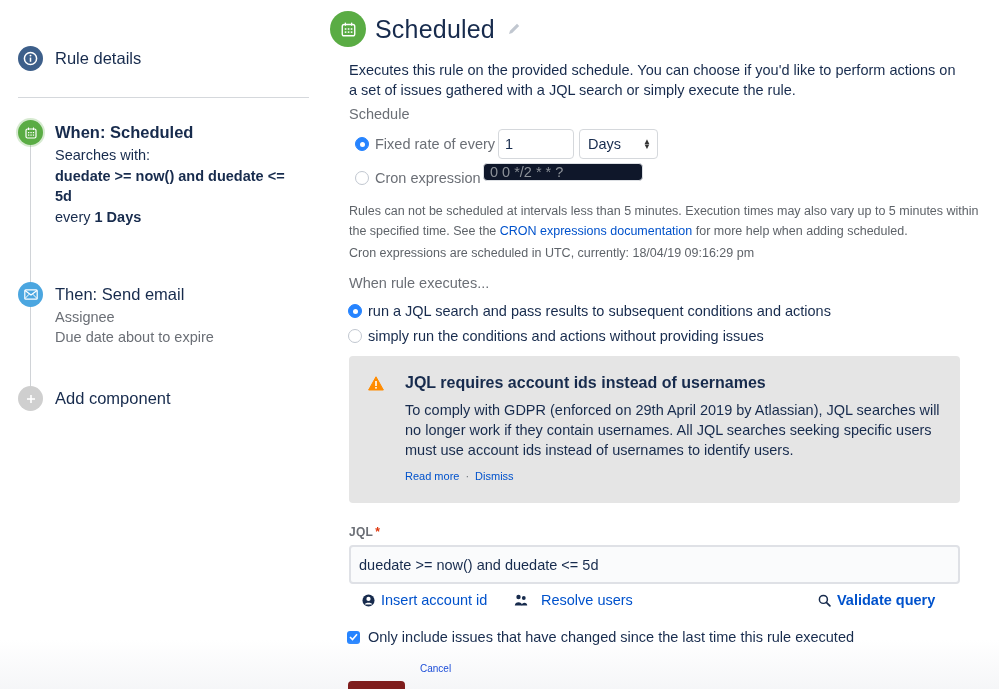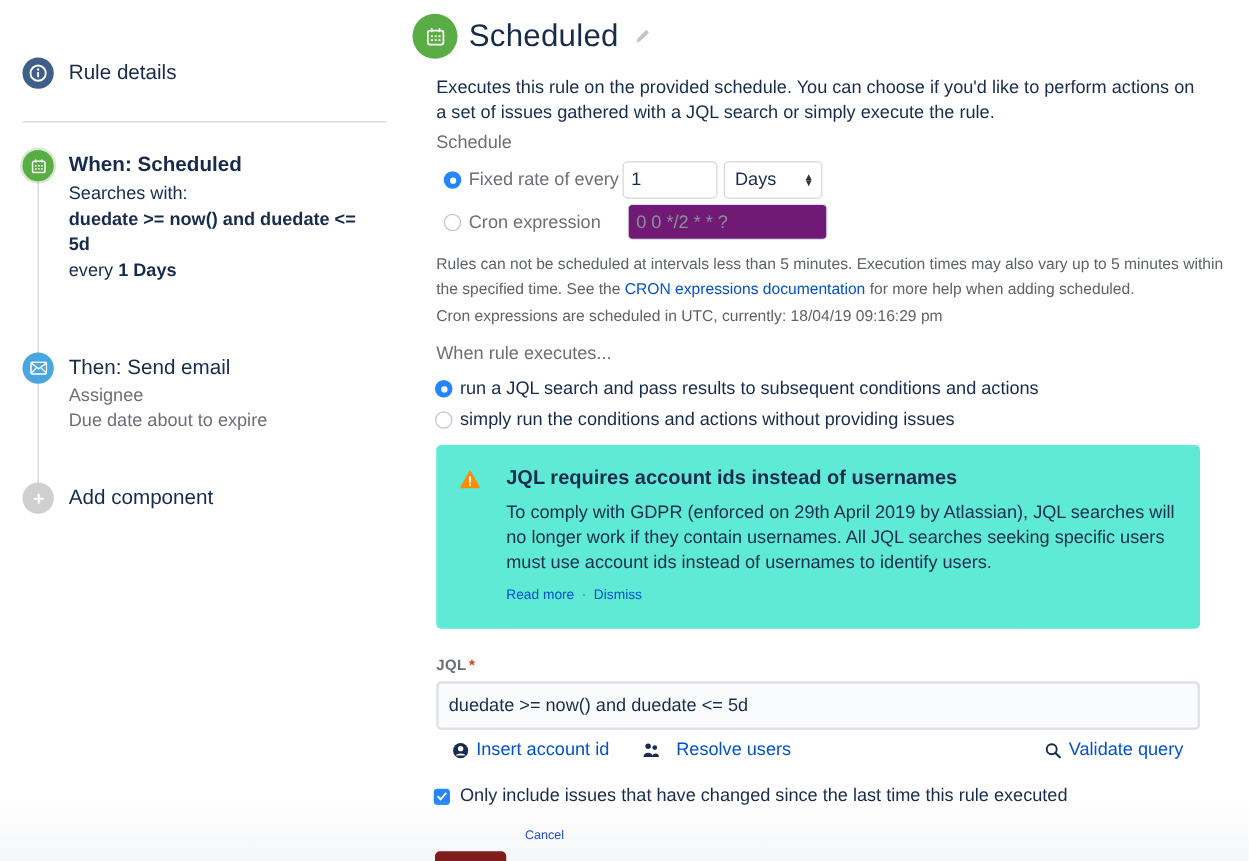--- a/index.html
+++ b/index.html
@@ -53,42 +53,42 @@
 
   .row-fixed { left: 25px; top: 136px; }
   .row-cron { left: 25px; top: 170px; }
   .row-jql { left: 18px; top: 303px; }
   .row-simple { left: 18px; top: 328px; }
 
   .input { position: absolute; border: 1px solid #d5d8dc; border-radius: 4px; background: #fff; font-size: 14.5px; color: #172b4d; padding: 0 6px; display: flex; align-items: center; }
   .input-every { left: 168px; top: 129px; width: 76px; height: 30px; }
   .select-unit { left: 249px; top: 129px; width: 79px; height: 30px; justify-content: space-between; padding: 0 6px 0 8px; cursor: pointer; }
   .select-unit .arrows { display: flex; flex-direction: column; align-items: center; line-height: 5px; font-size: 8px; color: #333; }
-  .input-cron { left: 172px; top: 163px; width: 160px; height: 29px; background: #701a75; color: #8c9198; border-color: #dcdfe3; }
+  .input-cron { left: 153px; top: 163px; width: 160px; height: 18px; background: #0f172a; color: #8c9198; border-color: #dcdfe3; }
 
   .help { position: absolute; left: 19px; top: 201px; width: 630px; font-size: 12.5px; line-height: 20px; color: #5e6369; }
   .help a, .link { color: #0052cc; text-decoration: none; cursor: pointer; }
   .utc { position: absolute; left: 19px; top: 246px; font-size: 12.5px; color: #5e6369; }
 
-  .warning { position: absolute; left: 19px; top: 356px; width: 611px; height: 147px; background: #5eead4; border-radius: 4px; }
+  .warning { position: absolute; left: 19px; top: 356px; width: 611px; height: 147px; background: #e5e5e5; border-radius: 4px; }
   .warning .wicon { position: absolute; left: 19px; top: 20px; }
   .warning .wtitle { position: absolute; left: 56px; top: 18px; font-size: 16px; font-weight: bold; color: #172b4d; }
   .warning .wbody { position: absolute; left: 56px; top: 44px; width: 545px; font-size: 14.5px; line-height: 20px; color: #172b4d; }
   .warning .wlinks { position: absolute; left: 56px; top: 114px; font-size: 11px; display: flex; align-items: center; }
   .warning .dot { margin: 0 6px; color: #6b6f76; }
 
   .jql-label { position: absolute; left: 19px; top: 525px; font-size: 12px; font-weight: bold; color: #6b6f76; letter-spacing: 0.3px; }
   .jql-label .req { color: #de350b; margin-left: 2px; }
   .jql-input { position: absolute; left: 19px; top: 545px; width: 611px; height: 39px; border: 2px solid #dfe1e6; border-radius: 4px; background: #fafbfc; font-size: 14.5px; color: #172b4d; padding: 0 8px; display: flex; align-items: center; }
 
   .tool-link { position: absolute; top: 592px; display: flex; align-items: center; font-size: 14.5px; color: #0052cc; cursor: pointer; }
   .tool-link svg { margin-right: 6px; }
   .tl-insert { left: 32px; }
   .tl-resolve { left: 184px; gap: 7px; }
-  .tl-validate { left: 506px; }
+  .tl-validate { left: 488px; font-weight: bold; }
 
   .check-row { position: absolute; left: 17px; top: 629px; display: flex; align-items: center; font-size: 14.5px; color: #172b4d; }
   .checkbox { width: 13px; height: 13px; border-radius: 3px; background: #2684ff; display: flex; align-items: center; justify-content: center; cursor: pointer; }
   .check-row .cl { margin-left: 8px; }
 
   .footer-fade { position: absolute; left: 0; top: 640px; width: 999px; height: 49px; background: linear-gradient(to bottom, rgba(255,255,255,0), rgba(244,245,247,0.9)); }
   .btn-save { position: absolute; left: 348px; top: 657px; width: 57px; height: 32px; background: #7f1d1d; border-radius: 4px; color: #a5adba; font-size: 14.5px; display: flex; align-items: center; justify-content: center; margin-top: 24px; }
   .btn-cancel { position: absolute; left: 420px; top: 663px; font-size: 10px; color: #1d4ed8; cursor: pointer; }
 </style>
 </head>

